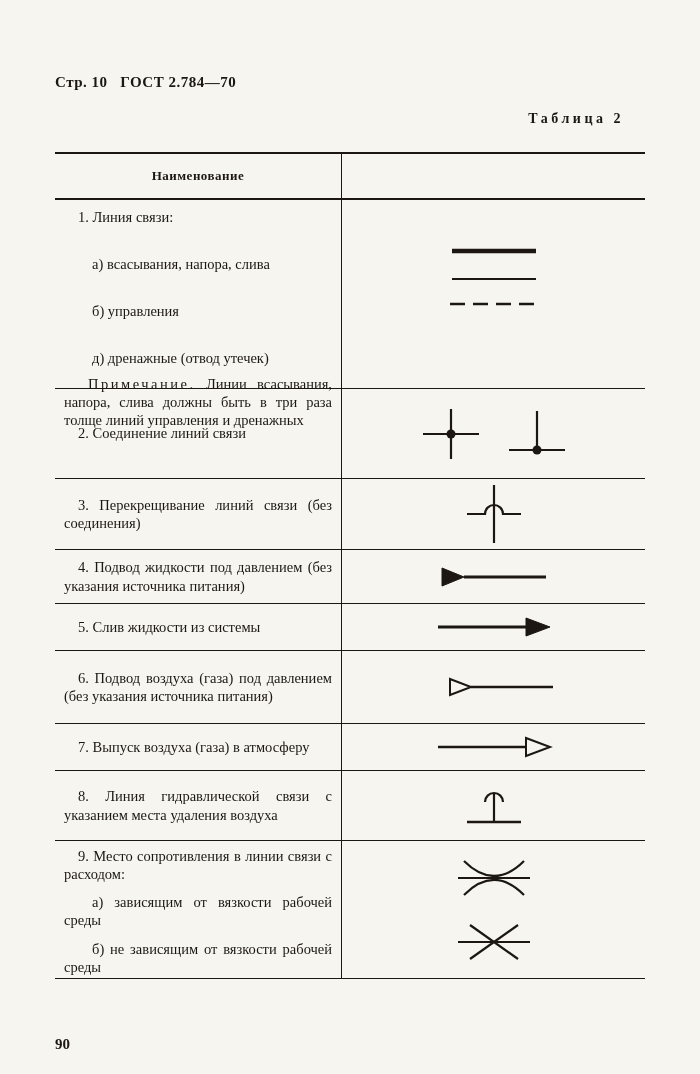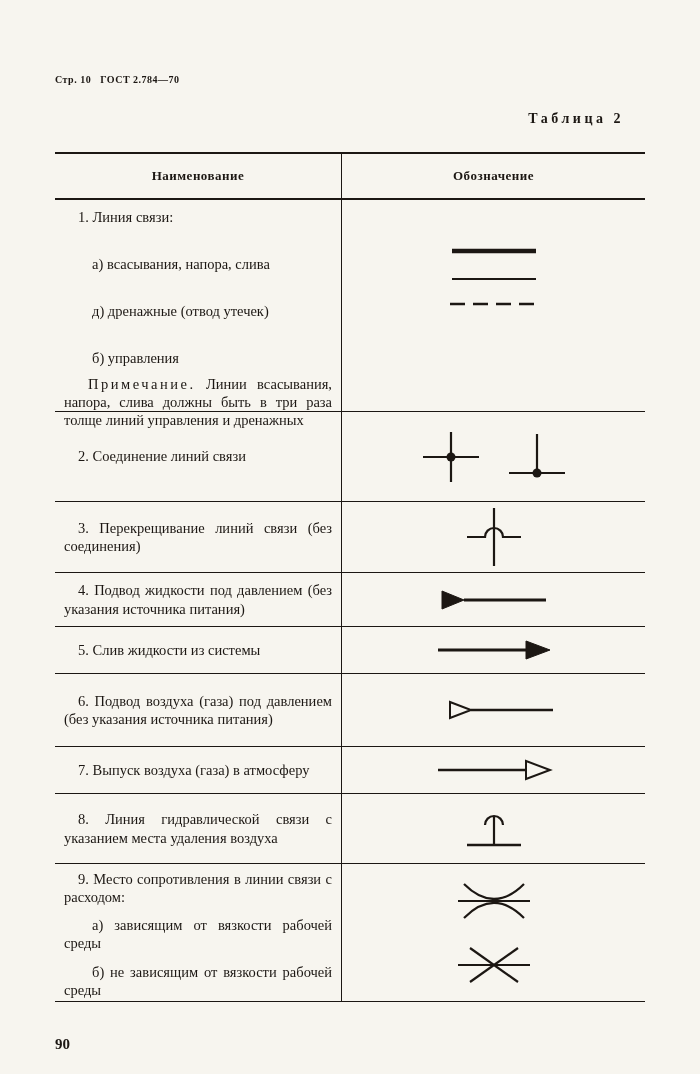--- a/index.html
+++ b/index.html
@@ -4,21 +4,21 @@
 <style>
   html,body{margin:0;padding:0;background:#f6f4ee;}
   .page{
     position:relative;width:700px;height:1074px;overflow:hidden;
     background:#f7f5ef;
     font-family:"Liberation Serif", serif;
     color:#1c1713;
   }
   .doc-header{
     position:absolute;top:74px;left:55px;
-    font-size:10px;font-weight:bold;white-space:pre;letter-spacing:.5px;
+    font-size:15px;font-weight:bold;white-space:pre;letter-spacing:.5px;
   }
   .table-caption{
     position:absolute;top:111px;right:76px;
     font-size:14px;font-weight:bold;letter-spacing:3.5px;
   }
   .gost-table{
     position:absolute;top:152px;left:55px;width:590px;
     border-top:2.6px solid #1c1713;
   }
   .row{display:flex;box-sizing:border-box;border-bottom:1.6px solid #1c1713;}
@@ -32,21 +32,21 @@
     padding:6px 9px;display:flex;flex-direction:column;justify-content:center;
     font-size:14.5px;line-height:1.25;
   }
   .cr{flex:1;position:relative;display:flex;align-items:center;justify-content:center;gap:24px;}
   p{margin:0;}
   .t{text-indent:14px;text-align:justify;}
   .li{margin:29px 0 0 28px;}
   .liw{margin:10px 0 0 0;text-indent:28px;text-align:justify;}
   .note{margin-top:7px;text-align:justify;text-indent:24px;line-height:1.27;}
   .nl{letter-spacing:2.5px;}
-  .r1{height:212px;} .r1 .cl{justify-content:flex-start;padding-top:8px;}
+  .r1{height:189px;} .r1 .cl{justify-content:flex-start;padding-top:8px;}
   .r2{height:90px;}
   .r3{height:71px;}
   .r4{height:54px;}
   .r5{height:47px;}
   .r6{height:73px;gap:15px;}
   .r7{height:47px;}
   .r8{height:70px;}
   .r9{height:138px;} .r9 .cl{justify-content:space-between;padding-top:6px;}
   .sym{position:absolute;left:50%;transform:translateX(-50%);}
   .page-num{
@@ -60,29 +60,28 @@
 
 <div class="page">
 
   <div class="doc-header">Стр. 10   ГОСТ 2.784—70</div>
   <div class="table-caption">Таблица 2</div>
 
   <div class="gost-table">
 
     <div class="row thead">
       <div class="cl">Наименование</div>
-      <div class="cr">Обозначение</div>
     </div>
 
     <div class="row r1">
       <div class="cl">
         <p class="t">1. Линия связи:</p>
         <p class="li">а) всасывания, напора, слива</p>
+        <p class="li">б) управления</p>
         <p class="li">д) дренажные (отвод утечек)</p>
-        <p class="li">б) управления</p>
         <p class="note"><span class="nl">Примечание.</span> <span>Линии всасывания, напора, слива должны быть в три раза толще линий управления и дренажных</span></p>
       </div>
       <div class="cr">
         <svg class="sym" style="top:46px" width="88" height="10">
           <line x1="2" y1="5" x2="86" y2="5" stroke-width="4.5"></line>
         </svg>
         <svg class="sym" style="top:75px" width="88" height="8">
           <line x1="2" y1="4" x2="86" y2="4" stroke-width="2.2"></line>
         </svg>
         <svg class="sym" style="top:100px" width="92" height="8">

